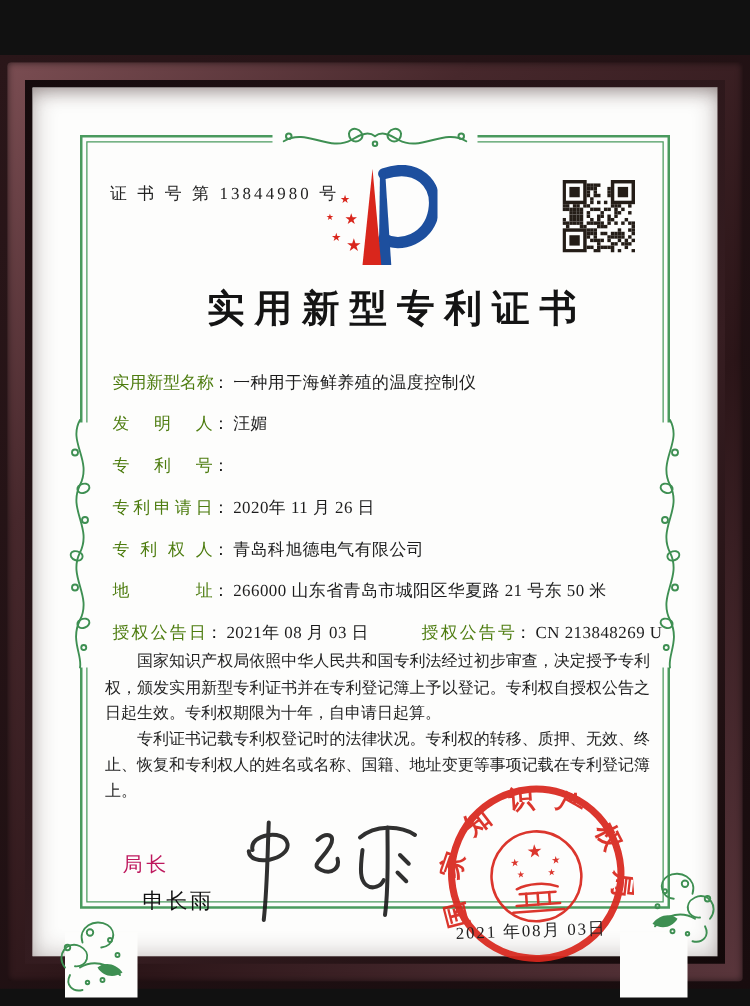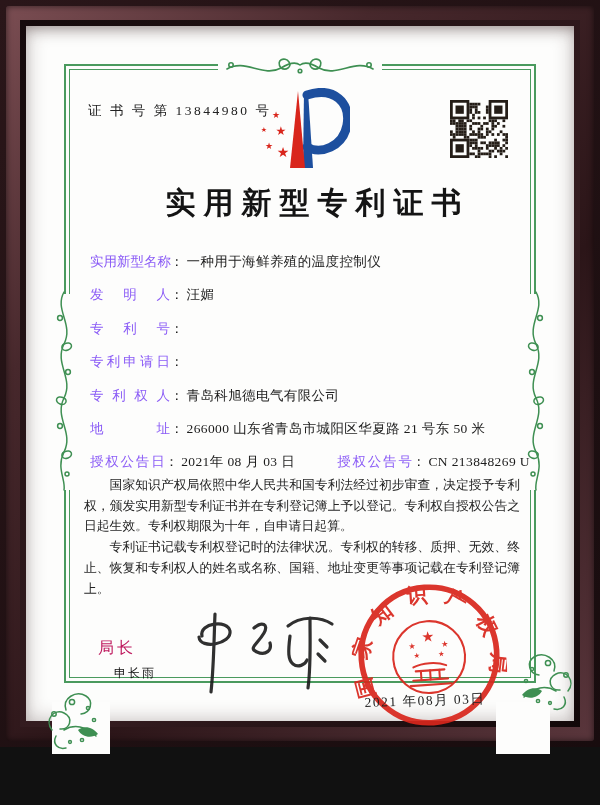--- a/index.html
+++ b/index.html
@@ -1,40 +1,40 @@
 <!DOCTYPE html>
 <html><head>
 <meta charset="utf-8">
 <style>
   html,body{margin:0;padding:0;width:600px;height:805px;overflow:hidden;background:#111;}
   *{box-sizing:border-box;}
-  .frame-outer{width:600px;height:747px;background:linear-gradient(135deg,#2a1619,#180c0e);padding:6px;}
+  .frame-outer{width:600px;height:747px;background:linear-gradient(135deg,#2a1619,#180c0e);padding:6px;margin-top:44px;}
   .frame-mid{width:100%;height:100%;background:linear-gradient(135deg,#7a4d52 0%,#47282c 28%,#2b1518 62%,#5a363c 100%);padding:14px;border-radius:3px;box-shadow:inset 0 0 6px rgba(0,0,0,.6);}
   .frame-in{width:100%;height:100%;background:linear-gradient(135deg,#150a0c,#361d21 60%,#120809);padding:6px;}
   .paper{position:relative;width:100%;height:100%;background:#fdfdfc;
          box-shadow:inset 0 0 20px rgba(45,22,22,.30), inset 0 8px 14px -6px rgba(45,22,22,.35);
          font-family:"Liberation Serif",serif;color:#1c1c1c;}
   .gb-outer{position:absolute;inset:38px;border:2px solid #4a9a5e;}
   .gb-inner{position:absolute;inset:43px;border:1px solid #4a9a5e;}
   .patch{position:absolute;background:#fdfdfc;}
   .orn{position:absolute;}
   .certno{position:absolute;left:62px;top:76px;font-size:13.5px;letter-spacing:2.5px;color:#222;}
   .logo{position:absolute;left:224px;top:62px;}
   .qr{position:absolute;left:424px;top:74px;}
   .title{position:absolute;top:157px;left:0;right:0;text-align:center;font-size:30px;font-weight:bold;letter-spacing:8px;color:#141414;padding-left:35px;}
   .fields{position:absolute;left:64px;right:44px;top:227px;font-size:13.5px;}
   .frow{display:flex;align-items:baseline;height:33.4px;white-space:nowrap;}
-  .flabel{display:inline-block;width:80px;text-align:justify;text-align-last:justify;color:#8b5cf6;}
+  .flabel{display:inline-block;width:80px;text-align:justify;text-align-last:justify;color:#4d7c0f;}
   .colon{margin-right:3px;}
   .fvalue{letter-spacing:.4px;}
   .g2{margin-left:18px;}
   .paras{position:absolute;left:58px;right:54px;top:449px;font-size:12.8px;line-height:1.62;text-align:justify;color:#242424;}
   .paras p{margin:0;text-indent:2em;font-family:Liberation Serif, serif;}
   .signer-role{position:absolute;left:72px;top:612px;font-size:16px;letter-spacing:3px;color:#be185d;}
-  .signer-name{position:absolute;left:88px;top:639px;font-size:12px;letter-spacing:2px;color:#111;}
+  .signer-name{position:absolute;left:88px;top:639px;font-size:17px;letter-spacing:2px;color:#111;}
   .sig{position:absolute;left:158px;top:578px;}
   .seal{position:absolute;left:326px;top:552px;opacity:.92;transform:rotate(-4deg);}
   .sealdate{position:absolute;left:314px;top:666px;width:170px;font-size:13.5px;letter-spacing:1.5px;color:#222;transform:rotate(-2deg);text-align:center;}
   svg{display:block;}
 </style>
 </head>
 <body>
 
 <div class="frame-outer">
  <div class="frame-mid">
@@ -305,20 +305,21 @@
               <span class="colon">：</span>
               <span class="fvalue">汪媚</span>
       </div>
       <div class="frow">
         <span class="flabel">专利号</span>
               <span class="colon">：</span>
       </div>
       <div class="frow">
         <span class="flabel">专利申请日</span>
               <span class="colon">：</span>
+              <span class="fvalue">2020年 11 月 26 日</span>
       </div>
       <div class="frow">
         <span class="flabel">专利权人</span>
               <span class="colon">：</span>
               <span class="fvalue">青岛科旭德电气有限公司</span>
       </div>
       <div class="frow">
         <span class="flabel">地址</span>
               <span class="colon">：</span>
               <span class="fvalue">266000 山东省青岛市城阳区华夏路 21 号东 50 米</span>

